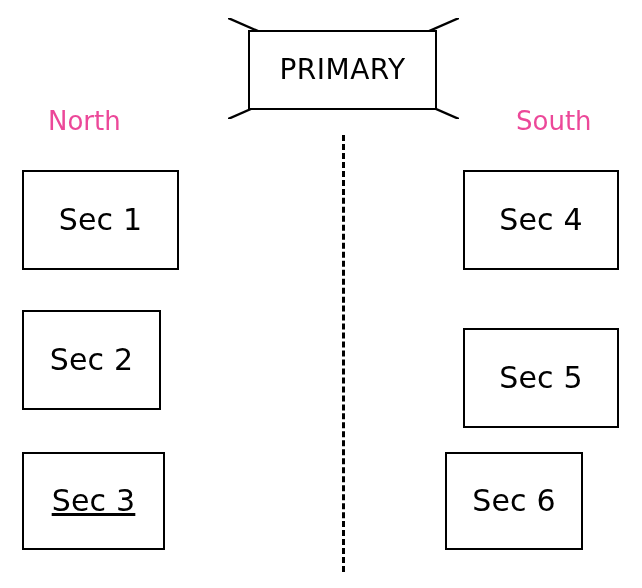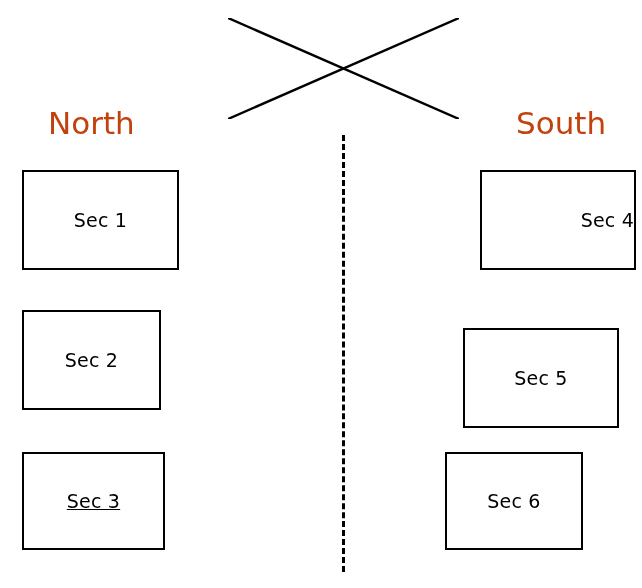--- a/index.html
+++ b/index.html
@@ -32,21 +32,21 @@
 
   
   .sec-box {
     border: 2px solid #000000;
     background: #ffffff;
     display: flex;
     align-items: center;
     justify-content: center;
   }
   .sec-box-label {
-    font-size: 19px;
+    font-size: 30px;
     line-height: 1;
     color: #000000;
     white-space: nowrap;
     letter-spacing: 0.2px;
   }
 
   
   .primary-wrap {
     position: absolute;
   }
@@ -69,62 +69,65 @@
   .primary-cross {
     position: absolute;
     left: 0;
     top: 0;
     pointer-events: none;
   }
 
   
   .side-label {
     position: absolute;
-    font-size: 31px;
+    font-size: 26px;
     line-height: 1;
-    color: #c2410c;
+    color: #ec4899;
     white-space: nowrap;
   }
 
   
   .divider {
     position: absolute;
     border-left: 3px dashed #000000;
     width: 0;
   }
 </style>
 </head>
 <body>
 
 <div id="diagram-root">
 
   <div class="primary-wrap" id="primary-wrap" style="left: 228px; top: 18px; width: 231px; height: 101px;">
     <svg class="primary-cross" id="primary-cross-svg" xmlns="http://www.w3.org/2000/svg" width="231" height="101" viewBox="0 0 231 101">
         <line x1="0" y1="0" x2="231" y2="101" stroke="#000000" stroke-width="2.4"></line>
         <line x1="0" y1="101" x2="231" y2="0" stroke="#000000" stroke-width="2.4"></line>
       </svg>
+    <div class="primary-box" id="primary-box" style="left: 20px; top: 12px; width: 189px; height: 80px;">
+      <span class="primary-label">PRIMARY</span>
+    </div>
   </div>
 
   <div class="side-label" id="north-label" style="left: 48px; top: 108px;">North</div>
 
   <div class="side-label" id="south-label" style="left: 500px; top: 108px; margin-left: 16px;">South</div>
 
   <div class="divider" id="divider" style="left: 342px; top: 135px; height: 437px; border-left-width: 3px; border-left-color: rgb(0, 0, 0);"></div>
 
   <div id="sections-layer">
       <div class="node sec-box" style="left: 22px; top: 170px; width: 157px; height: 100px;">
         <span class="sec-box-label">Sec 1</span>
       </div>
       <div class="node sec-box" style="left: 22px; top: 310px; width: 139px; height: 100px;">
         <span class="sec-box-label">Sec 2</span>
       </div>
       <div class="node sec-box" style="left: 22px; top: 452px; width: 143px; height: 98px; text-decoration: underline;">
         <span class="sec-box-label">Sec 3</span>
       </div>
-      <div class="node sec-box" style="left: 480px; top: 170px; width: 156px; height: 100px; justify-content: flex-end;">
+      <div class="node sec-box" style="left: 463px; top: 170px; width: 156px; height: 100px;">
         <span class="sec-box-label">Sec 4</span>
       </div>
       <div class="node sec-box" style="left: 463px; top: 328px; width: 156px; height: 100px;">
         <span class="sec-box-label">Sec 5</span>
       </div>
       <div class="node sec-box" style="left: 445px; top: 452px; width: 138px; height: 98px;">
         <span class="sec-box-label">Sec 6</span>
       </div>
     </div>
 

